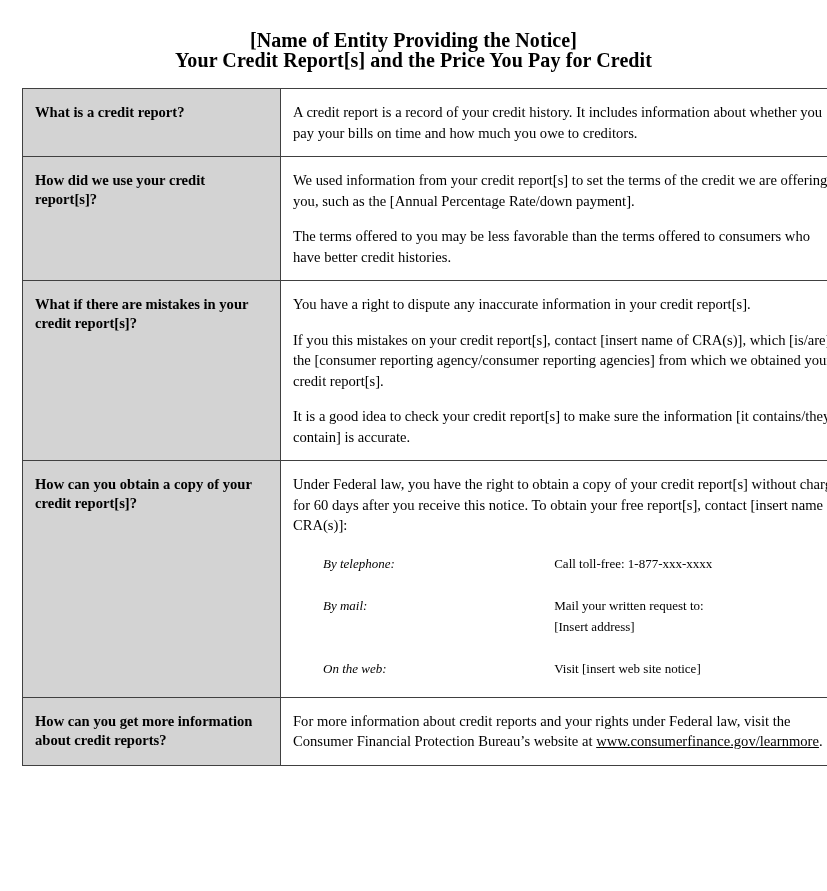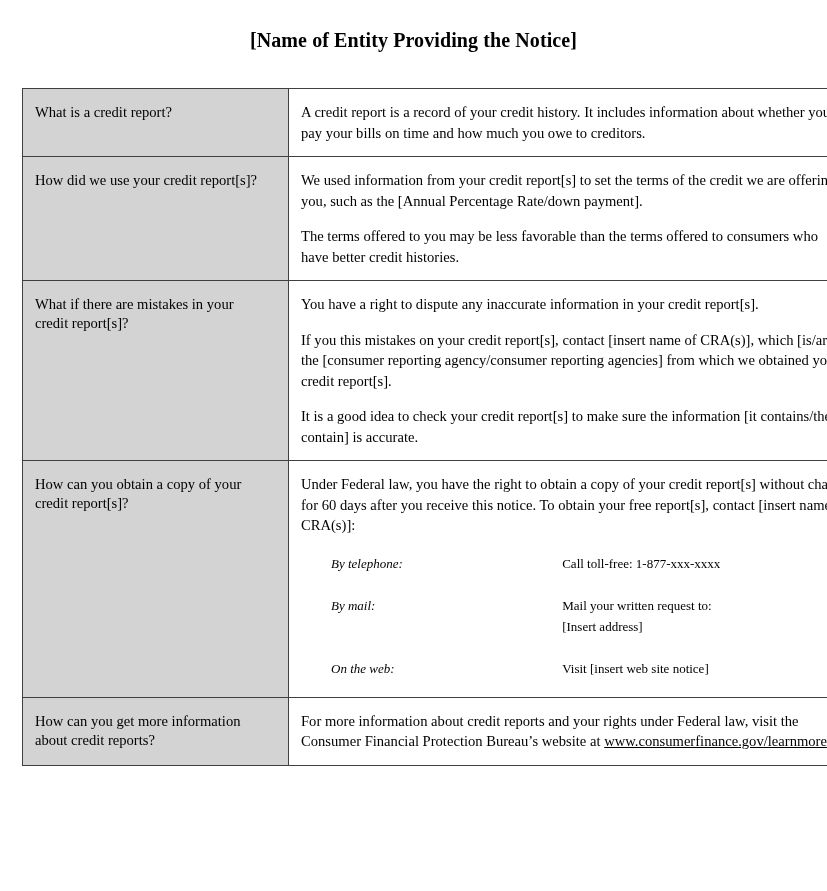--- a/index.html
+++ b/index.html
@@ -43,22 +43,22 @@
     table-layout: fixed;
   }
   .notice-table td {
     border: 1.6px solid #404040;
     vertical-align: top;
     padding: 0;
   }
   td.q-cell {
     width: 233px;
     background: #d3d3d3;
-    padding: 14px 20px 14px 12px;
-    font-weight: normal;
+    padding: 14px 12px 14px 12px;
+    font-weight: bold;
     font-size: 14.6px;
     line-height: 19px;
     margin-top: 20px;
   }
   td.a-cell {
     width: 548px;
     background: #ffffff;
     padding: 13px 14px 13px 12px;
     font-size: 14.6px;
     line-height: 20.5px;
@@ -99,20 +99,21 @@
     display: block;
   }
 </style>
 </head>
 <body>
 
 <div class="page">
 
   <div class="doc-title">
     <span class="line">[Name of Entity Providing the Notice]</span>
+    <span class="line">Your Credit Report[s] and the Price You Pay for Credit</span>
   </div>
 
   <table class="notice-table">
     <tbody id="notice-rows">
         <tr>
           <td class="q-cell">What is a credit report?</td>
           <td class="a-cell">
             <p><span>A credit report is a record of your credit history.   It includes information about whether you pay your bills on time and how much you owe to creditors.</span></p>
           </td>
         </tr>

